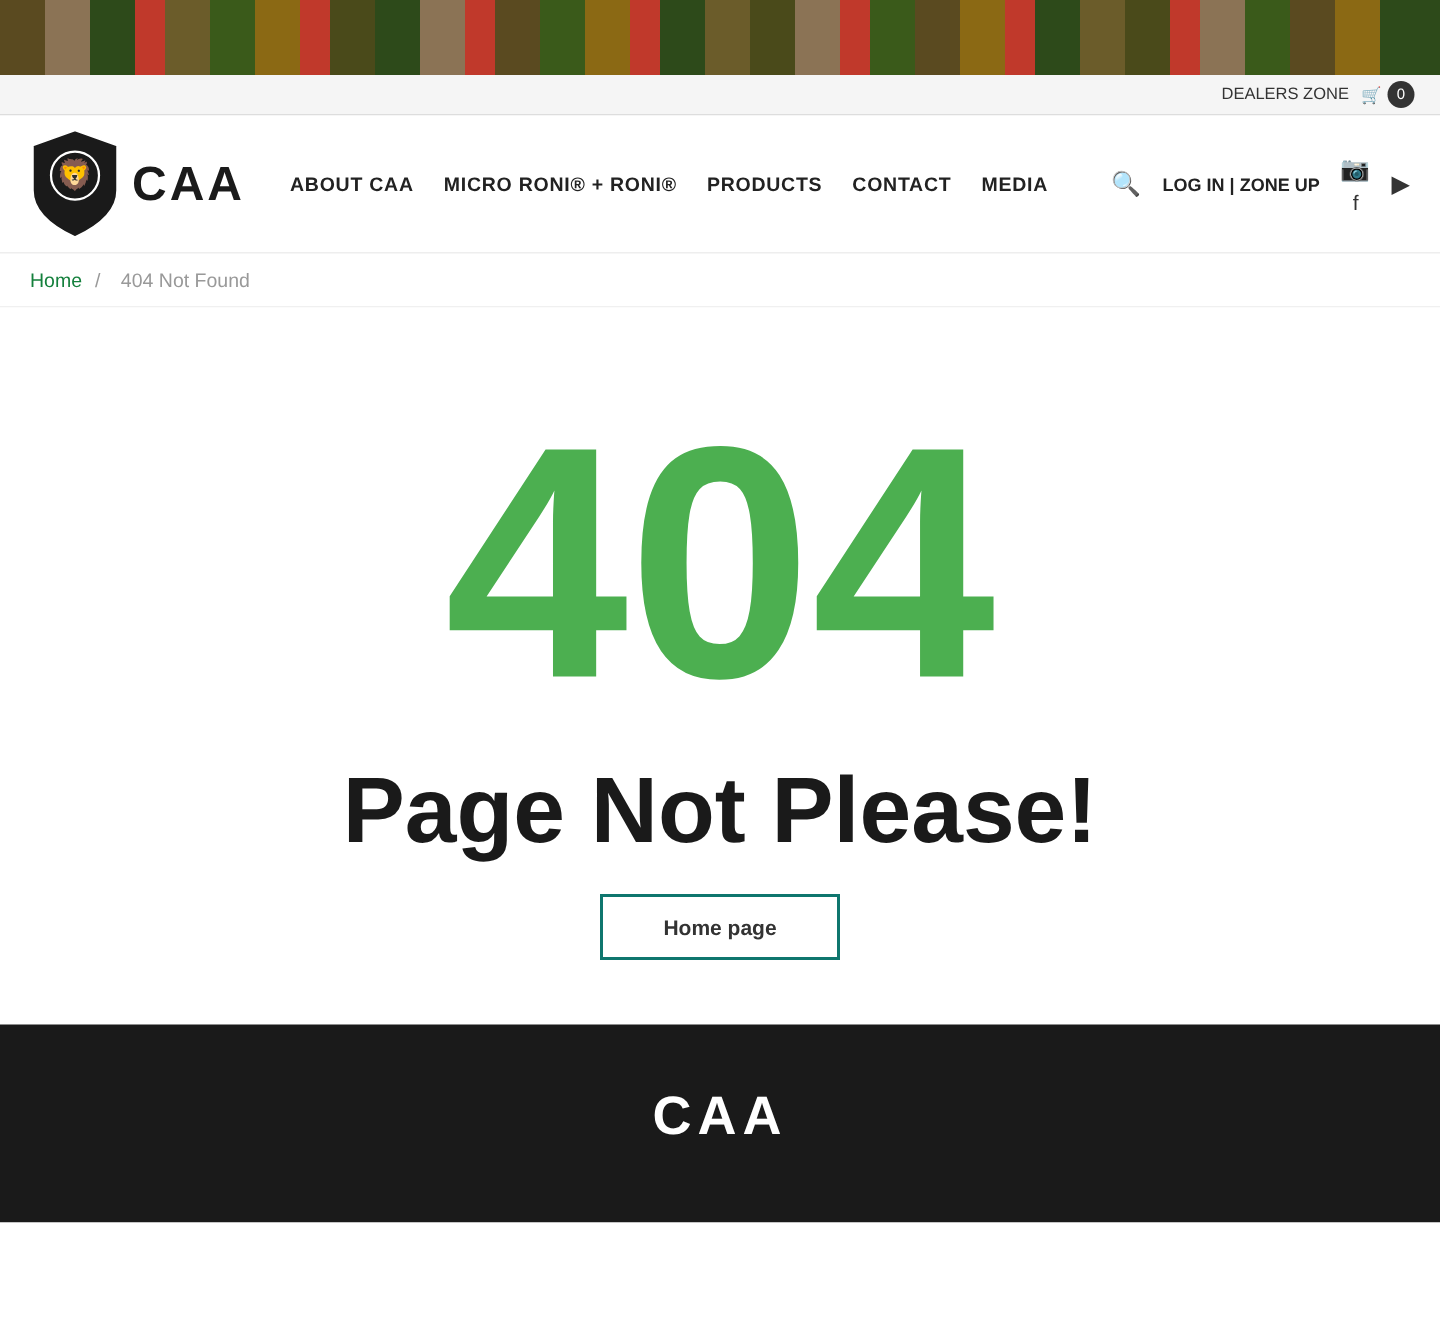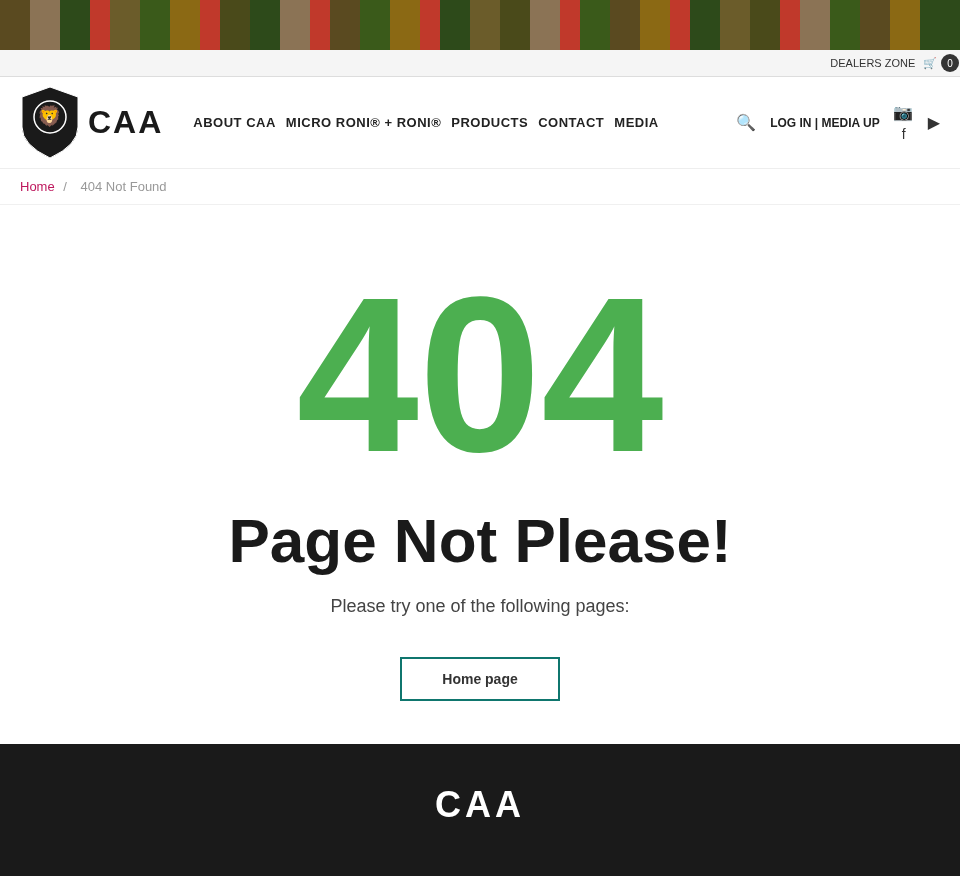--- a/index.html
+++ b/index.html
@@ -46,21 +46,21 @@
           #8b6914 890px, #8b6914 920px,
           #2d4a1a 920px, #2d4a1a 960px
         );
     }
 
     
     .dealers-bar {
       background: #f5f5f5;
       border-bottom: 1px solid #ddd;
       text-align: right;
-      padding: 4px 1px;
+      padding: 4px 17px;
       display: flex;
       justify-content: flex-end;
       align-items: center;
       gap: 8px;
       font-size: 11px;
       color: #333;
     }
 
     .cart-icon-box {
       display: flex;
@@ -105,21 +105,21 @@
     .logo-text {
       font-size: 32px;
       font-weight: 900;
       color: #1a1a1a;
       letter-spacing: 2px;
     }
 
     .nav-links {
       display: flex;
       align-items: center;
-      gap: 10px;
+      gap: 20px;
       flex: 1;
     }
 
     .nav-link {
       font-size: 13px;
       font-weight: 700;
       color: #222;
       text-decoration: none;
       text-transform: uppercase;
       letter-spacing: 0.5px;
@@ -152,21 +152,21 @@
 
     
     .breadcrumb {
       padding: 10px 20px;
       font-size: 13px;
       color: #666;
       border-bottom: 1px solid #f0f0f0;
     }
 
     .breadcrumb a {
-      color: #be185d;
+      color: #15803d;
       text-decoration: none;
     }
 
     .breadcrumb span { color: #999; margin: 0 5px; }
 
     
     .error-section {
       text-align: center;
       padding: 60px 20px 43px;
       background: #fff;
@@ -249,39 +249,38 @@
   <div class="nav-links">
     <a class="nav-link" href="#">ABOUT CAA</a>
     <a class="nav-link" href="#">Micro RONI® + RONI®</a>
     <a class="nav-link" href="#">PRODUCTS</a>
     <a class="nav-link" href="#">CONTACT</a>
     <a class="nav-link" href="#">MEDIA</a>
   </div>
 
   <div class="nav-right">
     <span>🔍</span>
-    <a class="auth-link" href="#">LOG IN | MEDIA UP</a>
+    <a class="auth-link" href="#">LOG IN | ZONE UP</a>
     <div style="display:flex;flex-direction:column;align-items:center;">
       <a class="social-icon" href="#">📷</a>
       <a class="social-icon fb-icon" href="#">f</a>
     </div>
     <a class="social-icon" href="#">▶</a>
   </div>
 </nav>
 
 <div class="breadcrumb">
   <a href="#">Home</a>
   <span>/</span>
   <span>404 Not Found</span>
 </div>
 
 <section class="error-section">
   <div class="error-number">404</div>
   <div class="error-title">Page Not Please!</div>
-  <div class="error-subtitle">Please try one of the following pages:</div>
   <a class="home-page-btn" href="#">Home page</a>
 </section>
 
 <footer class="footer">
   <div class="footer-logo">
     <span class="footer-logo-text">CAA</span>
   </div>
 
 </footer>
 

